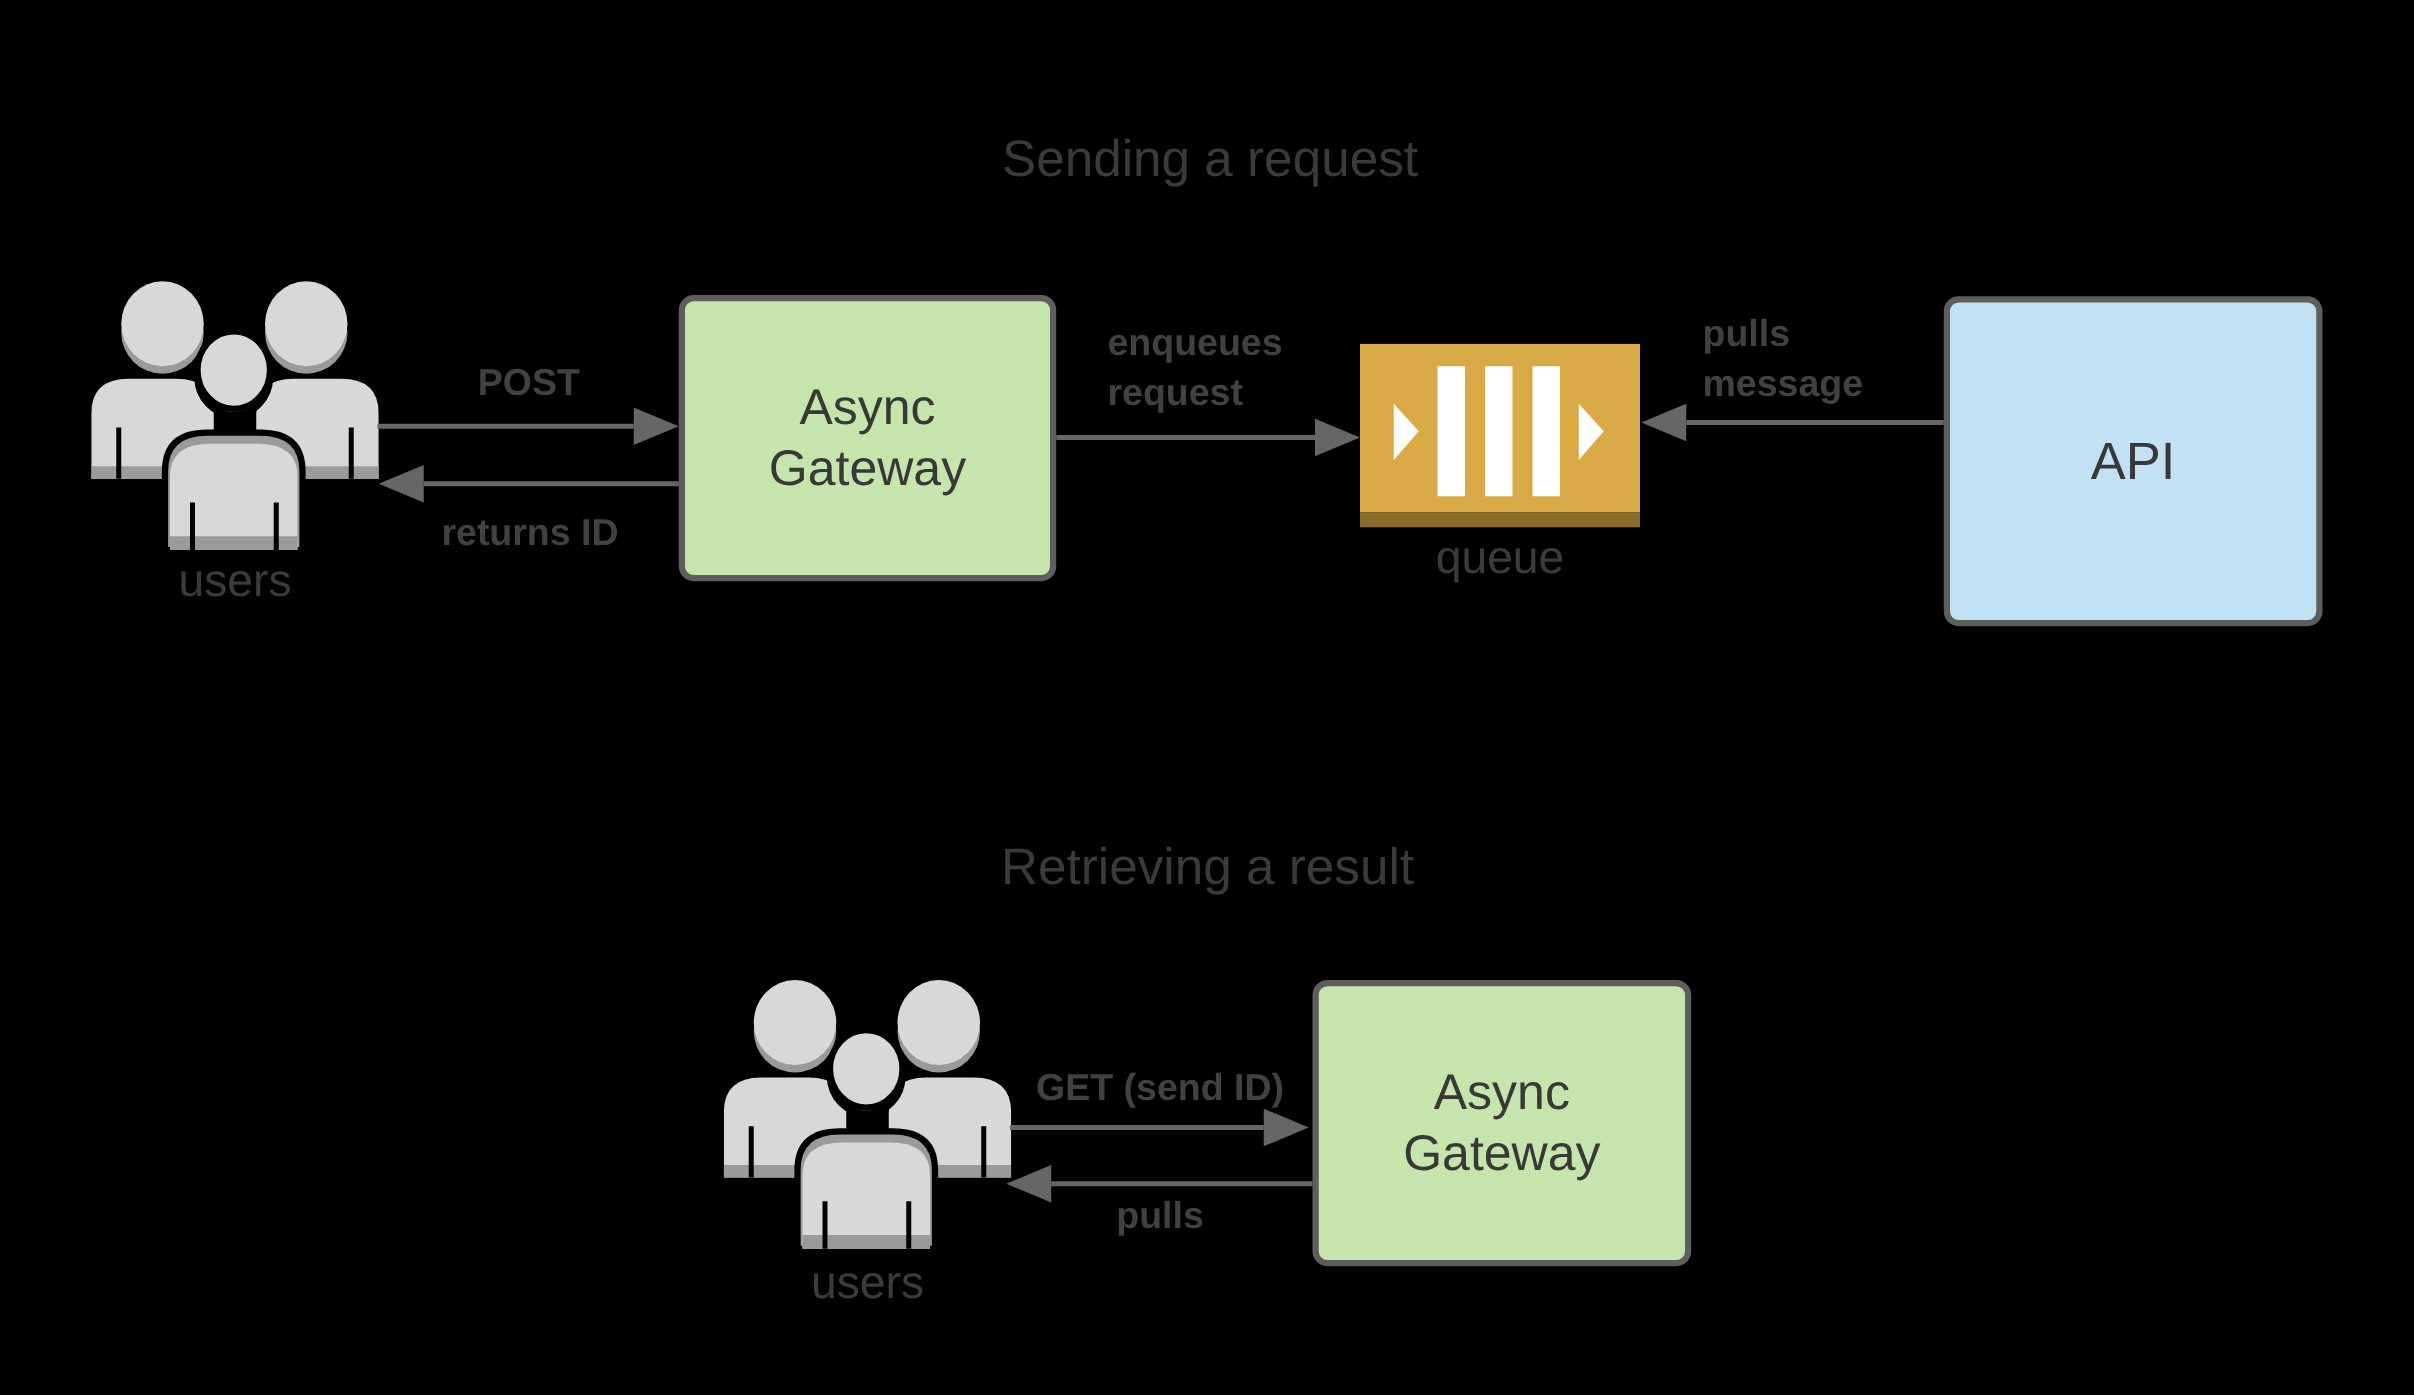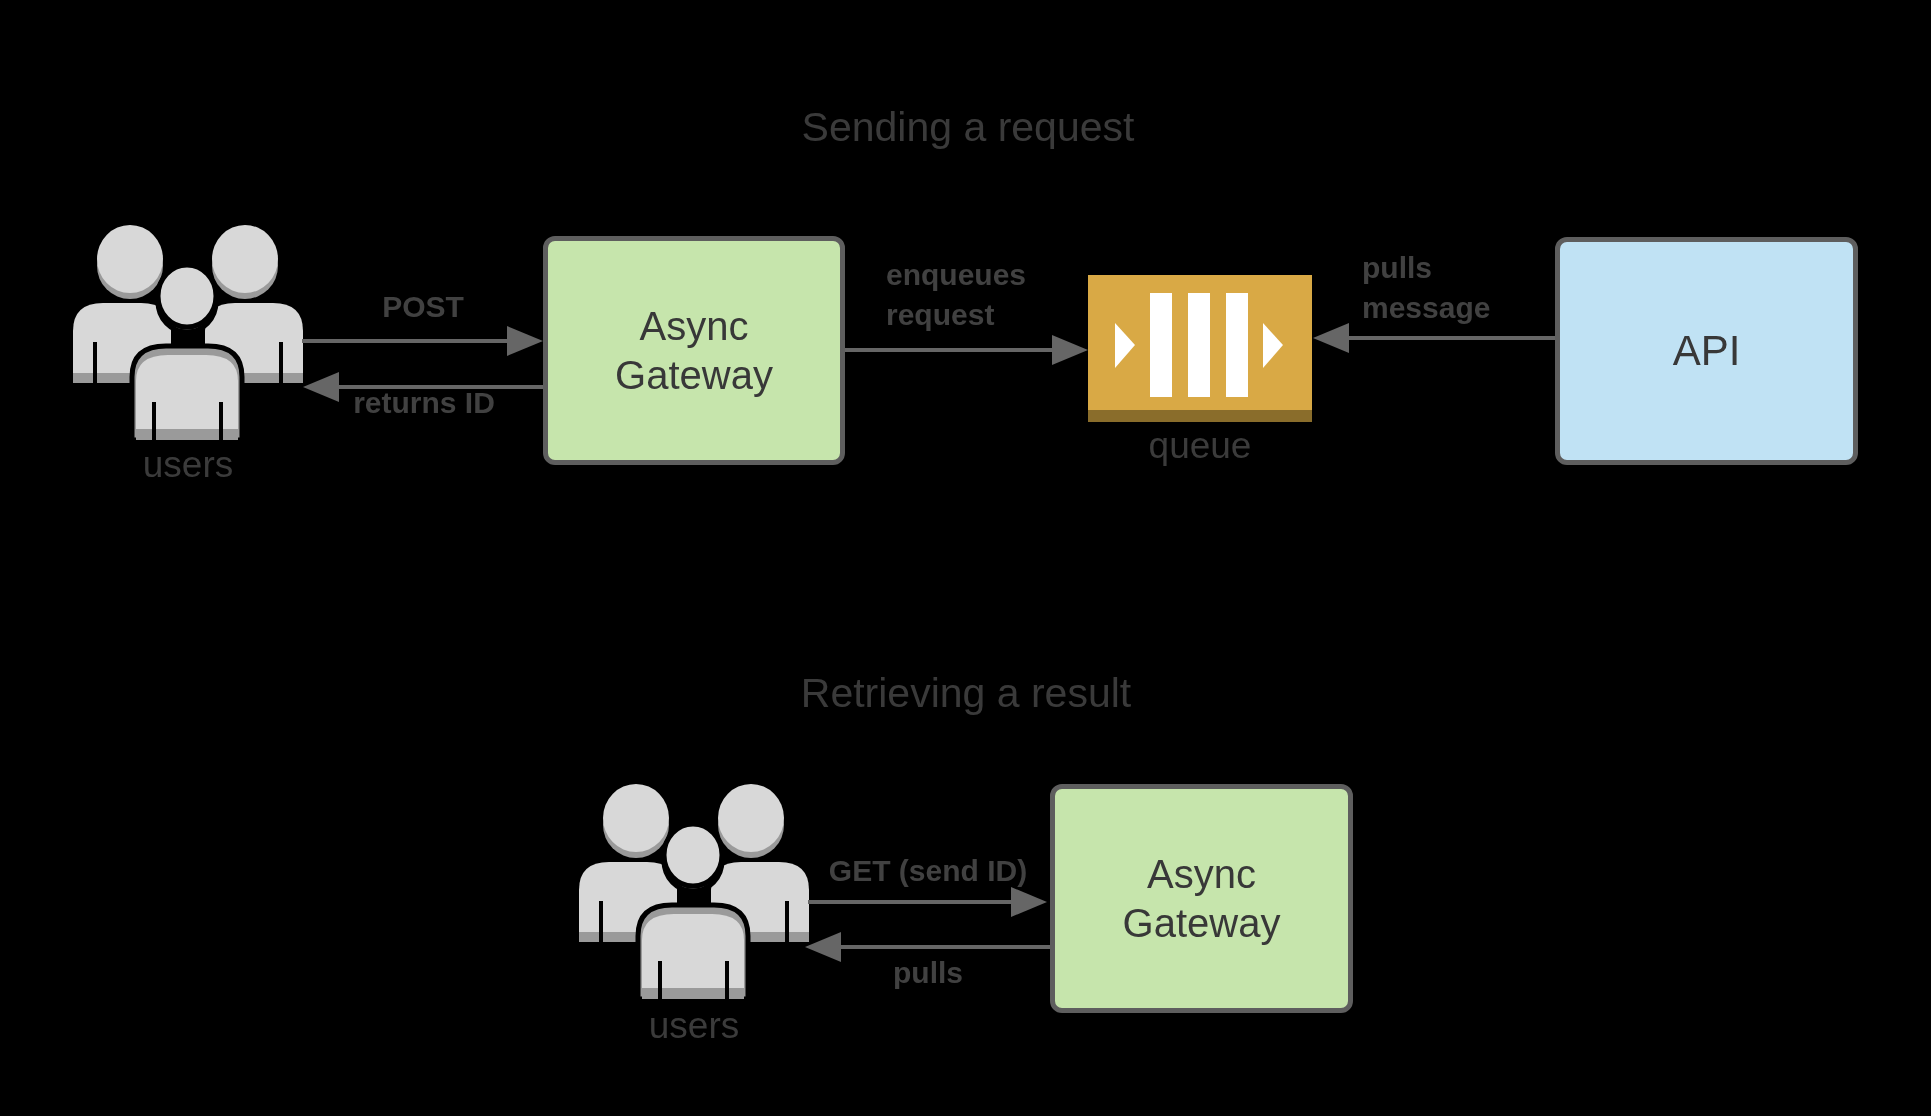--- a/index.html
+++ b/index.html
@@ -88,21 +88,21 @@
     <div class="icon-caption" style="left:188px;top:446px;">users</div>
 
     <div class="arrow-label centered" style="left:423px;top:292px;">POST</div>
     <div class="arrow right" style="left:302px;top:339px;width:205px;">
       <span class="head"></span>
     </div>
 
     <div class="arrow left" style="left:339px;top:385px;width:204px;">
       <span class="head"></span>
     </div>
-    <div class="arrow-label centered" style="left:424px;top:388px;">returns ID</div>
+    <div class="arrow-label centered" style="left:424px;top:412px;">returns ID</div>
 
     <div class="node-box gateway-box" style="left:543px;top:236px;width:302px;height:229px;">Async
 Gateway</div>
 
     <div class="arrow-label twoline" style="left:886px;top:255px;">enqueues
 request</div>
     <div class="arrow right" style="left:845px;top:348px;width:207px;">
       <span class="head"></span>
     </div>
 
@@ -118,21 +118,21 @@
       </svg>
     </figure>
     <div class="icon-caption" style="left:1200px;top:427px;">queue</div>
 
     <div class="arrow-label twoline" style="left:1362px;top:248px;">pulls
 message</div>
     <div class="arrow left" style="left:1349px;top:336px;width:206px;">
       <span class="head"></span>
     </div>
 
-    <div class="node-box api-box" style="left:1555px;top:237px;width:303px;height:228px;">API</div>
+    <div class="node-box api-box" style="left:1555px;top:237px;width:303px;height:264px;">API</div>
 
   </section>
 
   <section class="layer">
 
     <div class="section-title" style="left:966px;top:673px;">Retrieving a result</div>
 
     <figure class="icon-figure" style="left:579px;top:783px;width:230px;height:222px;">
       <svg width="230" height="222" viewBox="0 0 230 222">
         <g>

